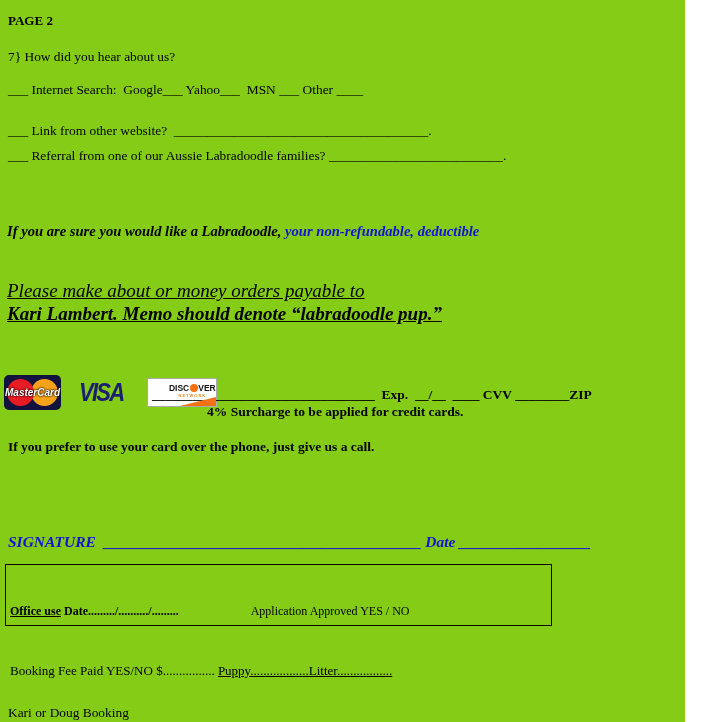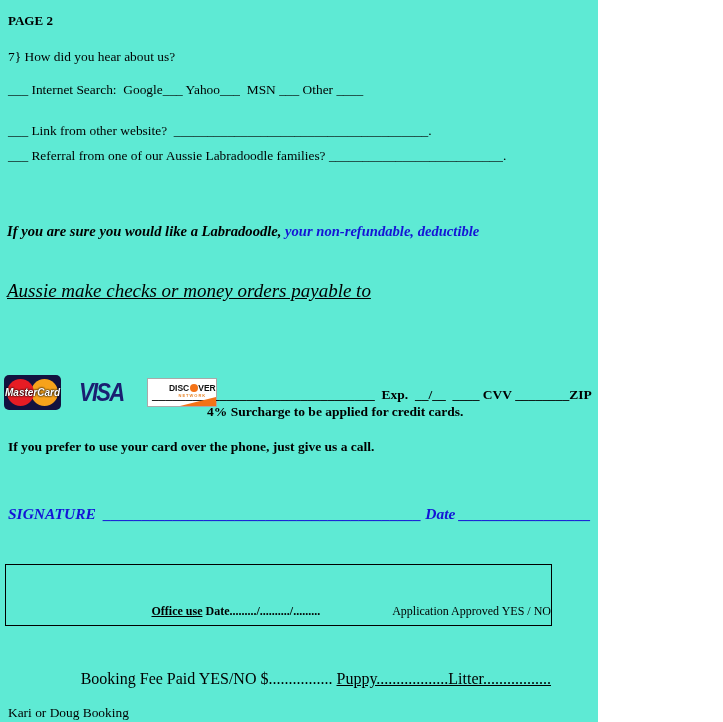--- a/index.html
+++ b/index.html
@@ -1,28 +1,28 @@
 <!DOCTYPE html>
 <html><head>
 <meta charset="utf-8">
 <style>
   html,body { margin:0; padding:0; background:#ffffff; }
   .page {
-    position:relative; width:598px; height:722px; background:#5eead4;
+    position:relative; width:685px; height:722px; background:#84cc16;
     font-family:"Liberation Serif", serif; color:#000; overflow:hidden;
   }
   .abs { position:absolute; white-space:pre; }
   .q { font-size:13.4px; }
   .page-label { font-weight:bold; font-size:13px; }
   .notice { font-weight:bold; font-style:italic; font-size:14.6px; line-height:20.8px; }
   .blue { color:#1414d6;margin-top:17px; }
   .checks-line { font-style:italic; font-size:19px; text-decoration:underline; }
   .payee-line { font-style:italic; font-weight:bold; font-size:19px; text-decoration:underline; }
   .bold13 { font-weight:bold; font-size:13.5px; }
-  .signature-row { color:#1414d6; font-weight:bold; font-style:italic; font-size:15.5px; }
+  .signature-row { color:#1414d6; font-weight:bold; font-style:italic; font-size:15.5px;margin-top:28px; }
   .footer { font-size:13.4px; line-height:17.5px; }
 
   
   .cards-row { position:absolute; top:375px; left:4px; display:flex; align-items:center; gap:18px; }
   .mc { position:relative; width:57px; height:35px; background:#12123f; border-radius:5px; overflow:hidden; flex:0 0 auto; }
   .mc .circ { position:absolute; top:4px; width:27px; height:27px; border-radius:50%; }
   .mc .c-yellow { left:27px; background:#f6a21b; z-index:1; }
   .mc .c-red { left:3px; background:#e61c24; z-index:2; }
   .mc .mc-text {
     position:absolute; z-index:3; left:0; right:0; top:12px; text-align:center;
@@ -38,26 +38,26 @@
   .disc .row1 { display:flex; justify-content:center; align-items:center; margin-top:4px;
     font-family:"Liberation Sans", sans-serif; font-weight:bold; font-size:8.5px; color:#111; }
   .disc .ball { display:inline-block; width:8px; height:8px; border-radius:50%; background:#f47216; margin:0 0.5px; }
   .disc .net { position:relative; z-index:2; text-align:center; font-family:"Liberation Sans", sans-serif;
     font-weight:bold; font-size:4px; letter-spacing:1px; color:#e8882d; }
   .disc .swoosh { position:absolute; z-index:1; bottom:0; right:0; width:0; height:0;
     border-left:36px solid transparent; border-bottom:9px solid #f47216; }
 
   
   .office-box { position:absolute; top:564px; left:5px; width:547px; height:62px;
-    border:1px solid #000; padding:3px 0 10px 4px; box-sizing:border-box; white-space:pre;text-align:right; }
+    border:1px solid #000; padding:3px 0 10px 4px; box-sizing:border-box; white-space:pre; }
   .ob-line1 { font-size:12px; }
   .ob-label { font-weight:bold; text-decoration:underline; }
   .ob-date { font-weight:bold; }
   .ob-approved { margin-left:72px; }
-  .ob-line2 { font-size:16px; margin-top:15px; }
+  .ob-line2 { font-size:13px; margin-top:8px; }
   .ob-underline { text-decoration:underline; }
 </style>
 </head>
 <body>
 
 <div class="page">
 
   <div class="abs page-label" style="top:13px; left:8px;">PAGE 2</div>
 
   <div class="abs q" style="top:49px; left:8px;">7} How did you hear about us?</div>
@@ -65,22 +65,23 @@
   <div class="abs q" style="top:82px; left:8px;">___ Internet Search:  Google___ Yahoo___  MSN ___ Other ____</div>
 
   <div class="abs q" style="top:115px; left:8px;margin-top:8px;">___ Link from other website?  ______________________________________.</div>
 
   <div class="abs q" style="top:148px; left:8px;">___ Referral from one of our Aussie Labradoodle families? __________________________.</div>
 
   <div class="abs notice" style="top:179px; left:7px;">
     <div><span>If you are sure you would like a Labradoodle, </span><span class="blue">your non-refundable, deductible</span></div>
   </div>
 
-  <div class="abs checks-line" style="top:280px; left:7px;">Aussie make checks or money orders payable to</div>
+  <div class="abs checks-line" style="top:280px; left:7px;">Please make about or money orders payable to</div>
 
+  <div class="abs payee-line" style="top:303px; left:7px;">Kari Lambert. Memo should denote “labradoodle pup.”</div>
 
   <div class="cards-row">
     <div class="mc">
       <span class="circ c-yellow"></span>
       <span class="circ c-red"></span>
       <span class="mc-text">MasterCard</span>
     </div>
     <div class="visa">VISA</div>
     <div class="disc">
       <div class="row1">

